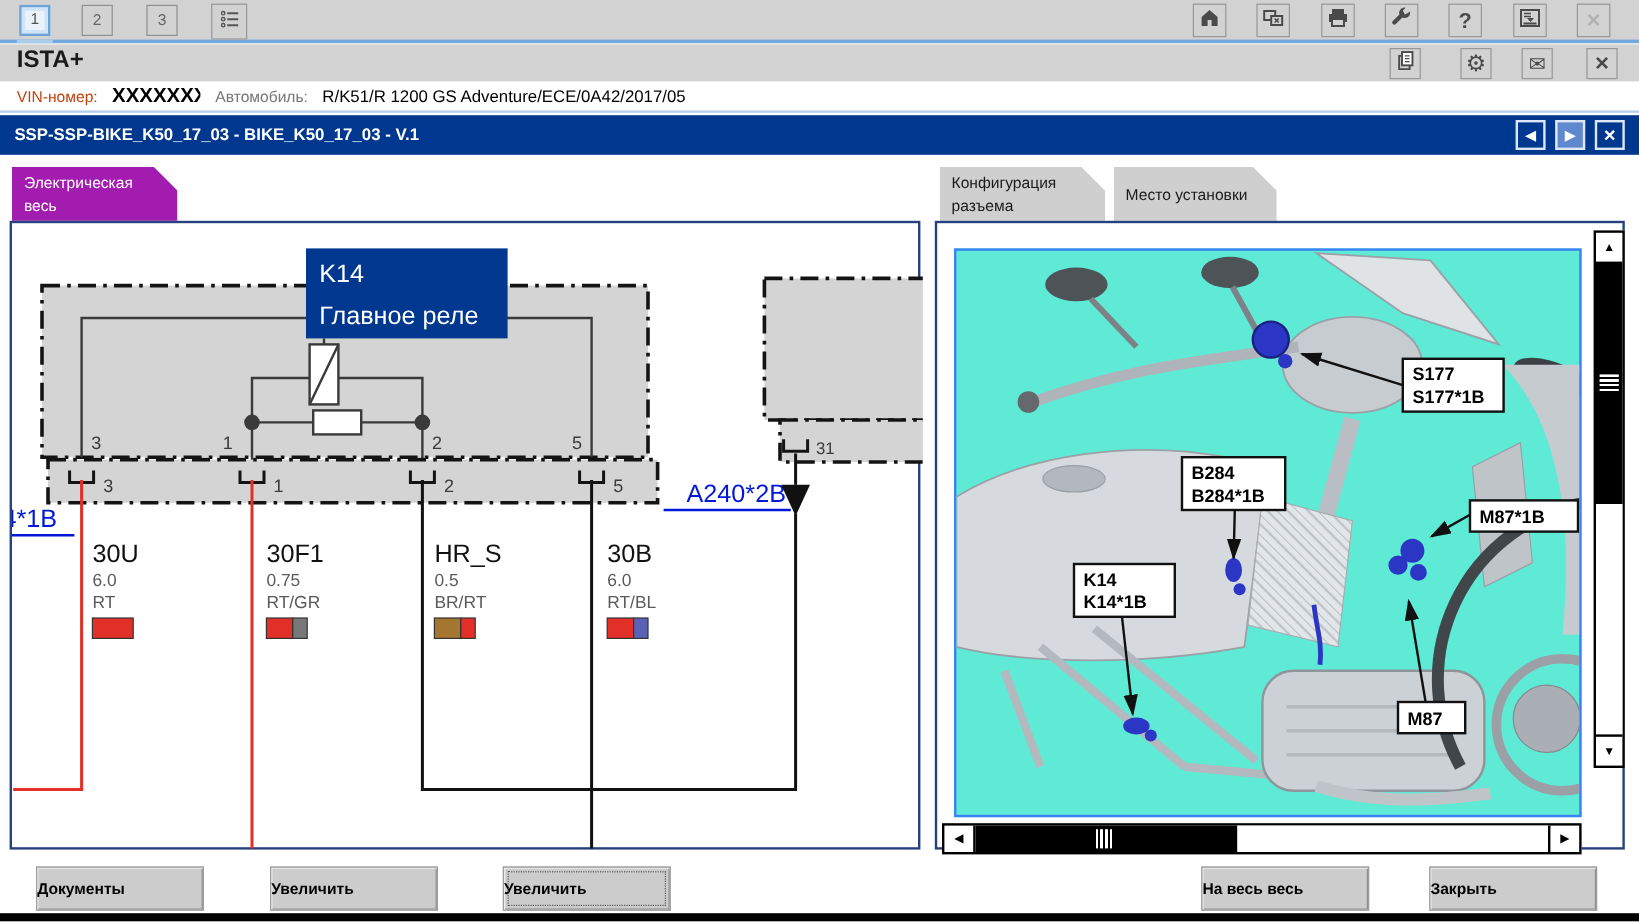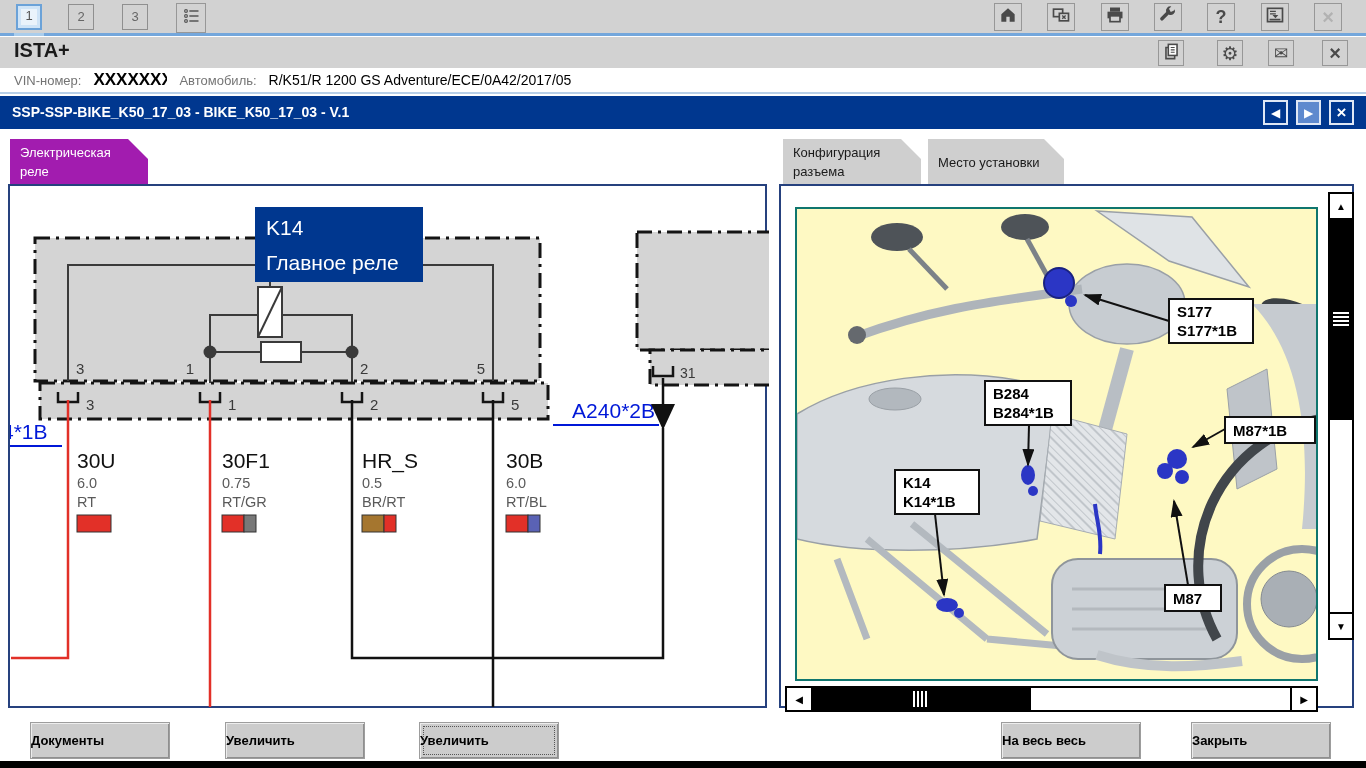--- a/index.html
+++ b/index.html
@@ -20,21 +20,21 @@
 
   
   .ista-bar{left:0;top:37px;width:1366px;height:31px;background:#d2d2d2}
   .ista-title{left:14px;top:39px;font-size:20px;font-weight:bold;color:#1a1a1a}
   .ista-btn{width:26px;height:26px;top:40px;background:#d2d2d2;border:1px solid #979797;
             display:flex;align-items:center;justify-content:center}
 
   
   .vin-bar{left:0;top:68px;width:1366px;height:26px;background:#fff;border-bottom:2px solid #b7cfe8;
            display:flex;align-items:center;padding-left:14px;font-size:13px}
-  .vin-label{color:#737373}
+  .vin-label{color:#c2410c}
   .vin-value{font-weight:bold;color:#000;font-size:17px;margin-left:12px;width:74px;overflow:hidden;white-space:nowrap}
   .car-label{color:#757575;margin-left:12px}
   .car-value{font-weight:normal;color:#000;font-size:14px;margin-left:12px;white-space:nowrap}
 
   
   .doc-bar{left:0;top:96px;width:1366px;height:33px;background:#00378f}
   .doc-title{left:12px;top:104px;color:#fff;font-weight:bold;font-size:14px}
   .nav-btn{width:25px;height:25px;top:100px;border:2px solid #dfe7f5;background:#00378f;color:#fff;
            display:flex;align-items:center;justify-content:center;font-size:12px}
   .nav-btn.lit{background:#5e89ce}
@@ -182,21 +182,21 @@
 </div>
 <div class="abs nav-btn lit" style="left:1296px">
   <span>▶</span>
 </div>
 <div class="abs nav-btn" style="left:1329px">
   <span class="x">×</span>
 </div>
 
 <div class="abs tab active" style="left:10px;width:138px">
   <div>Электрическая</div>
-  <div>реле</div>
+  <div>весь</div>
 </div>
 <div class="abs tab idle" style="left:783px;width:138px">
   <div>Конфигурация</div>
   <div>разъема</div>
 </div>
 <div class="abs tab idle" style="left:928px;width:136px;padding-top:15px">
   <div>Место установки</div>
 </div>
 
 <div class="abs panel" style="left:8px;top:184px;width:759px;height:524px">
@@ -278,21 +278,21 @@
     <text x="496" y="282" font-size="21" fill="#111">30B</text>
     <text x="496" y="302" font-size="14.5" fill="#5a5a5a">6.0</text>
     <text x="496" y="321" font-size="14.5" fill="#5a5a5a">RT/BL</text>
     <rect x="496" y="329" width="22" height="17" stroke="#333" stroke-width="1" fill="#e23028"></rect>
     <rect x="518" y="329" width="12" height="17" stroke="#333" stroke-width="1" fill="#5a62b5"></rect>
   </g>
 </svg>
 </div>
 
 <div class="abs panel" style="left:779px;top:184px;width:575px;height:524px;position:absolute">
-  <div class="abs" style="left:14px;top:21px;width:523px;height:474px;border:2px solid #0f766e;overflow:hidden;background:#fef9c3">
+  <div class="abs" style="left:14px;top:21px;width:523px;height:474px;border:2px solid #3b82f6;overflow:hidden;background:#5eead4">
     <svg width="523" height="474" viewBox="0 0 523 474">
       <defs>
         <pattern id="hatch" width="12" height="12" patternUnits="userSpaceOnUse" patternTransform="rotate(45)">
           <rect width="12" height="12" fill="#e3e6e9"></rect>
             <path d="M0 0 H12 M0 6 H12" stroke="#b6bcc2" stroke-width="1.5"></path>
         </pattern>
         <marker id="ah" orient="auto" markerWidth="10" markerHeight="8" refX="8" refY="3">
           <path d="M0 0 L9 3 L0 6 Z" fill="#111"></path>
         </marker>
       </defs>

